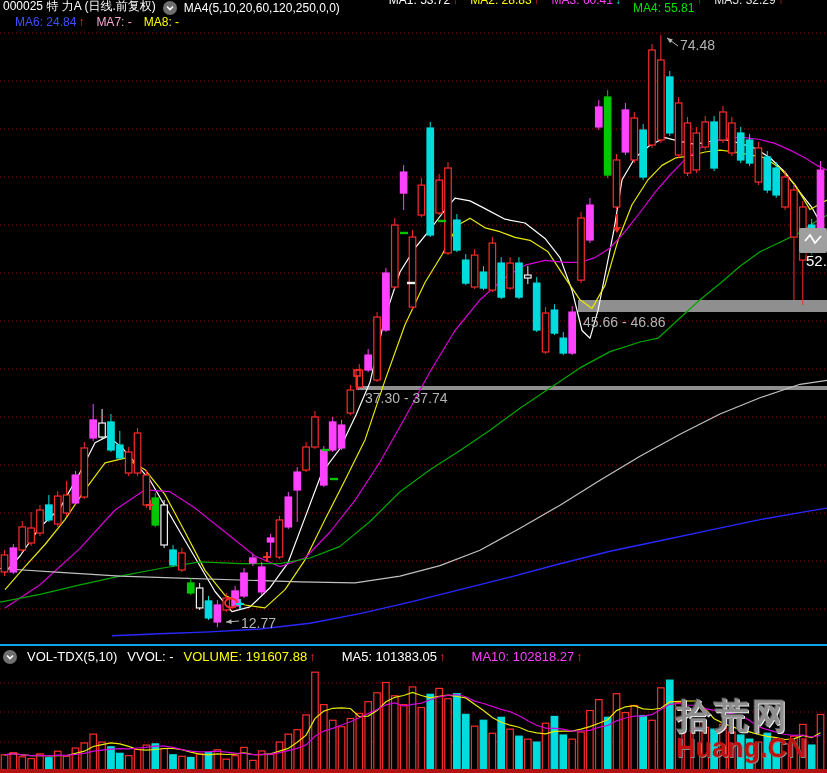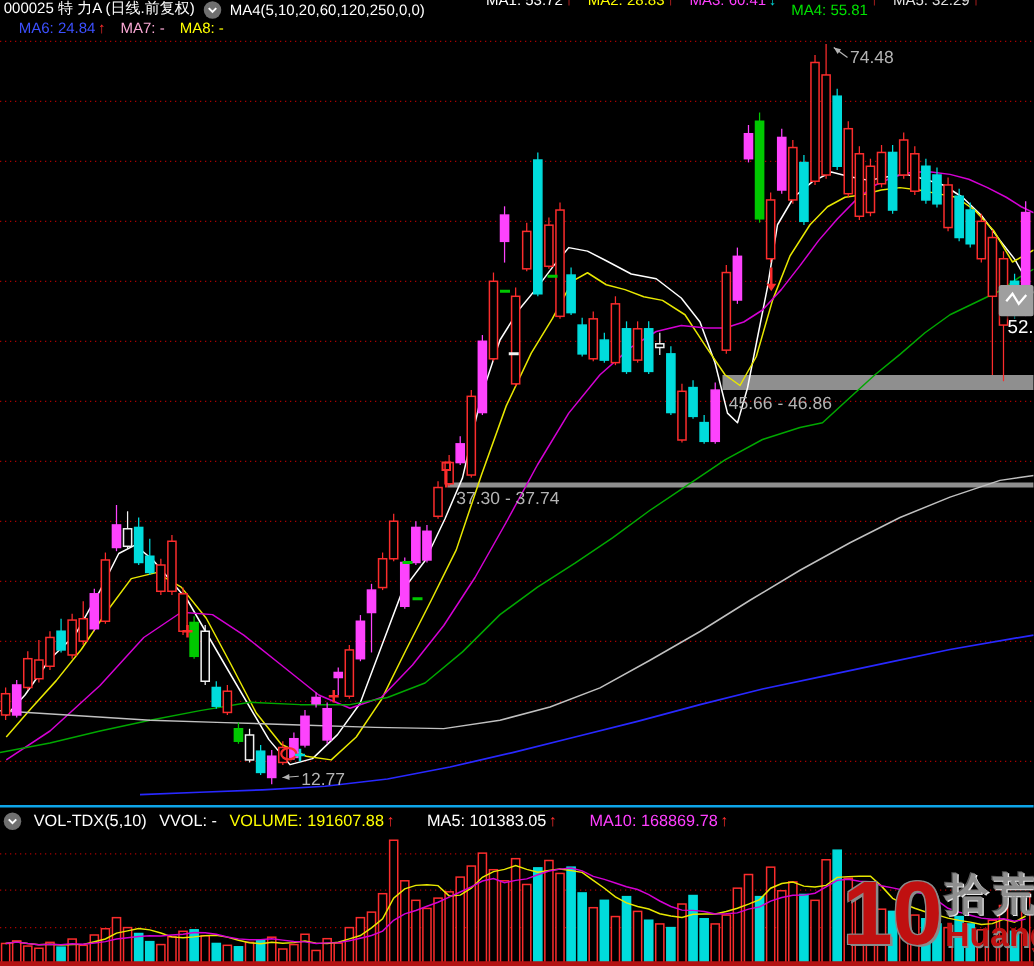--- a/index.html
+++ b/index.html
@@ -331,21 +331,21 @@
     <span id="vhitems" style="display:inline-flex;gap:26px;">
         <span class="ma-item">
           <span style="color: rgb(255, 255, 0);">VOLUME: 191607.88</span>
           <span class="arrow-up">↑</span>
         </span>
         <span class="ma-item">
           <span style="color: rgb(255, 255, 255);">MA5: 101383.05</span>
           <span class="arrow-up">↑</span>
         </span>
         <span class="ma-item">
-          <span style="color: rgb(255, 63, 255);">MA10: 168869.78</span>
+          <span style="color: rgb(255, 63, 255);">MA10: 102818.27</span>
           <span class="arrow-up">↑</span>
         </span>
       </span>
   </div>
 
   <svg id="vol-svg" class="pane" width="827" height="104">
       <line x1="0" y1="16" x2="827" y2="16" stroke="#aa0000" stroke-width="1" stroke-dasharray="1 3"></line>
       <line x1="0" y1="45" x2="827" y2="45" stroke="#aa0000" stroke-width="1" stroke-dasharray="1 3"></line>
       <line x1="0" y1="75" x2="827" y2="75" stroke="#aa0000" stroke-width="1" stroke-dasharray="1 3"></line>
       <rect x="1.25" y="87.77581120943952" width="6.5" height="16.224188790560476" fill="#000" stroke="#fb2c2c" stroke-width="1.2"></rect>
@@ -441,19 +441,18 @@
       <rect x="799.55" y="57.392330383480825" width="6.5" height="46.607669616519175" fill="#000" stroke="#fb2c2c" stroke-width="1.2"></rect>
       <rect x="808.42" y="78.04129793510324" width="6.5" height="25.958702064896755" fill="#00dcdc" stroke="#00dcdc" stroke-width="1.2"></rect>
       <rect x="817.29" y="47.478466076696165" width="6.5" height="56.521533923303835" fill="#000" stroke="#fb2c2c" stroke-width="1.2"></rect>
       <polyline points="4.5,87.8 13.4,86.7 22.2,87.8 31.1,88.7 40.0,88.4 48.8,89.0 57.7,88.7 66.6,88.5 75.5,86.4 84.3,84.2 93.2,79.5 102.1,77.7 110.9,75.8 119.8,76.9 128.7,79.4 137.5,82.5 146.4,83.1 155.3,82.5 164.2,81.5 173.0,81.3 181.9,82.7 190.8,85.2 199.6,87.2 208.5,87.9 217.4,86.9 226.2,87.5 235.1,87.1 244.0,85.8 252.9,87.5 261.7,87.7 270.6,86.8 279.5,84.1 288.3,81.4 297.2,75.3 306.1,68.1 314.9,51.6 323.8,44.1 332.7,41.3 341.6,40.8 350.4,41.5 359.3,49.7 368.2,49.1 377.0,43.6 385.9,34.8 394.8,30.3 403.6,28.5 412.5,25.5 421.4,28.5 430.3,30.8 439.1,29.4 448.0,28.2 456.9,29.5 465.7,30.9 474.6,37.3 483.5,43.6 492.3,50.5 501.2,55.3 510.1,58.2 519.0,60.2 527.8,64.0 536.7,65.8 545.6,66.9 554.4,64.4 563.3,64.2 572.2,64.2 581.0,62.2 589.9,59.6 598.8,56.3 607.7,52.7 616.5,43.6 625.4,39.8 634.3,38.7 643.1,41.9 652.0,42.5 660.9,41.3 669.7,34.9 678.6,34.3 687.5,34.0 696.4,34.0 705.2,41.9 714.1,51.7 723.0,56.1 731.8,59.6 740.7,62.6 749.6,64.9 758.4,67.5 767.3,69.3 776.2,70.7 785.1,72.5 793.9,71.9 802.8,68.4 811.7,70.7 820.5,65.8" fill="none" stroke="#e8e800" stroke-width="1.2"></polyline>
       <polyline points="4.5,87.8 13.4,86.7 22.2,87.8 31.1,88.7 40.0,88.4 48.8,88.8 57.7,88.1 66.6,88.3 75.5,87.4 84.3,86.3 93.2,84.2 102.1,83.2 110.9,82.2 119.8,81.6 128.7,81.8 137.5,81.0 146.4,80.4 155.3,79.1 164.2,79.2 173.0,80.4 181.9,82.6 190.8,84.1 199.6,84.8 208.5,84.7 217.4,84.1 226.2,85.1 235.1,86.2 244.0,86.5 252.9,87.7 261.7,87.3 270.6,87.1 279.5,85.6 288.3,83.6 297.2,81.4 306.1,77.9 314.9,69.2 323.8,64.1 332.7,61.4 341.6,58.0 350.4,54.8 359.3,50.7 368.2,46.6 377.0,42.5 385.9,37.8 394.8,35.9 403.6,39.1 412.5,37.3 421.4,36.1 430.3,32.8 439.1,29.8 448.0,28.3 456.9,27.5 465.7,29.7 474.6,34.1 483.5,36.5 492.3,39.4 501.2,42.4 510.1,44.6 519.0,48.7 527.8,53.8 536.7,58.2 545.6,61.1 554.4,61.3 563.3,62.2 572.2,64.1 581.0,64.0 589.9,63.3 598.8,60.3 607.7,58.5 616.5,53.9 625.4,51.0 634.3,49.2 643.1,49.1 652.0,47.6 660.9,42.5 669.7,37.3 678.6,36.5 687.5,38.0 696.4,38.3 705.2,41.6 714.1,43.3 723.0,45.2 731.8,46.8 740.7,48.3 749.6,53.4 758.4,59.6 767.3,62.7 776.2,65.2 785.1,67.5 793.9,68.4 802.8,68.0 811.7,70.0 820.5,68.3" fill="none" stroke="#d400d4" stroke-width="1.2"></polyline>
     </svg>
 
   <div id="bottom-border"></div>
 
   <div id="watermark">
-    <span class="wm-10">10</span>
     <span class="wm-col">
       <span class="wm-cn">拾荒网</span>
       <span class="wm-domain">Huang.CN</span>
     </span>
   </div>
 </div>
 
 </body></html>

